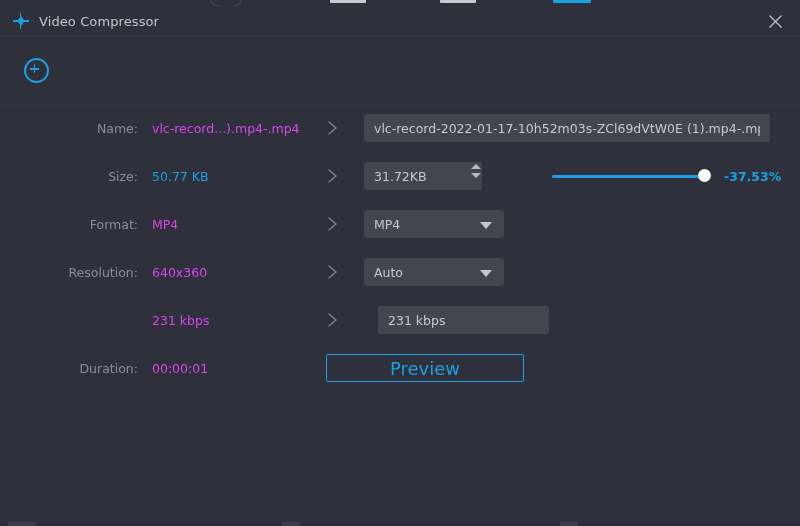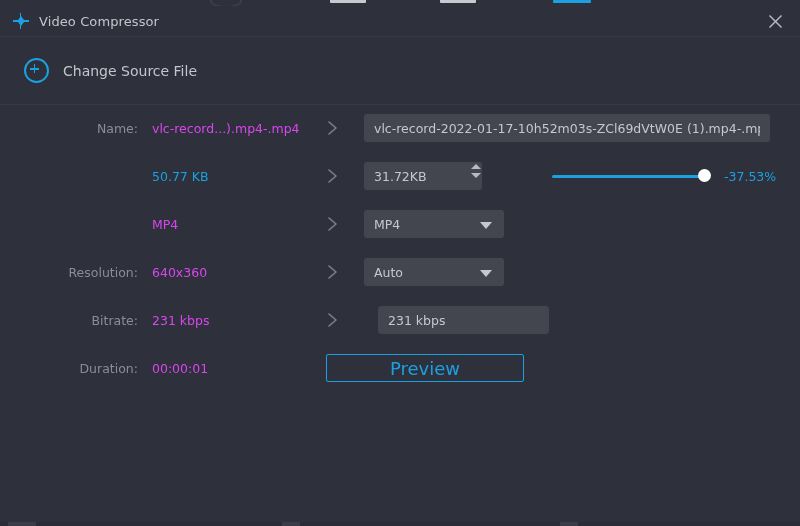--- a/index.html
+++ b/index.html
@@ -326,61 +326,62 @@
     <div class="close-btn">
       <svg width="15" height="15" viewBox="0 0 15 15" aria-hidden="true">
         <line x1="1.5" y1="1.5" x2="13.5" y2="13.5" stroke="#b9bbc2" stroke-width="1.4"></line>
         <line x1="13.5" y1="1.5" x2="1.5" y2="13.5" stroke="#b9bbc2" stroke-width="1.4"></line>
       </svg>
     </div>
   </div>
 
   <div class="source-bar">
     <div class="plus-icon"></div>
-    <div class="source-label">Change Source File</div>
   </div>
 
   <div class="form">
 
     <div class="row">
       <div class="row-label">Name:</div>
       <div class="row-value">vlc-record...).mp4-.mp4</div>
       <div class="chevron">
         <svg width="14" height="20" viewBox="0 0 14 20" aria-hidden="true">
           <polyline points="3,4 10,10 3,16" fill="none" stroke="#7e818d" stroke-width="1.6" stroke-linecap="round" stroke-linejoin="round"></polyline>
         </svg>
       </div>
       <div class="control" style="top:10px;">
         <input class="field name-field" type="text" value="vlc-record-2022-01-17-10h52m03s-ZCl69dVtW0E (1).mp4-.mp4" style="">
       </div>
     </div>
 
     <div class="row">
+      <div class="row-label">Size:</div>
       <div class="row-value accent">50.77 KB</div>
       <div class="chevron">
         <svg width="14" height="20" viewBox="0 0 14 20" aria-hidden="true">
           <polyline points="3,4 10,10 3,16" fill="none" stroke="#7e818d" stroke-width="1.6" stroke-linecap="round" stroke-linejoin="round"></polyline>
         </svg>
       </div>
       <div class="control" style="top:10px;">
         <input class="field size-field" type="text" value="31.72KB" style="">
       </div>
       <div class="spinner">
         <div class="spin-up"></div>
         <div class="spin-dn"></div>
       </div>
-      <div class="slider-wrap" style="top:10px;">
+      <div class="slider-wrap" style="top:10px;font-weight:bold;">
         <div class="slider-track">
           <div class="slider-knob"></div>
         </div>
         <div class="slider-pct">-37.53%</div>
       </div>
     </div>
 
     <div class="row">
+      <div class="row-label">Format:</div>
       <div class="row-value">MP4</div>
       <div class="chevron">
         <svg width="14" height="20" viewBox="0 0 14 20" aria-hidden="true">
           <polyline points="3,4 10,10 3,16" fill="none" stroke="#7e818d" stroke-width="1.6" stroke-linecap="round" stroke-linejoin="round"></polyline>
         </svg>
       </div>
       <div class="control" style="top:10px;">
         <div class="select">
           <span class="sel-text">MP4</span>
           <span class="caret"></span>
@@ -398,21 +399,20 @@
       </div>
       <div class="control" style="top:10px;border-radius:6px;">
         <div class="select">
           <span class="sel-text">Auto</span>
           <span class="caret"></span>
         </div>
       </div>
     </div>
 
     <div class="row">
-      <div class="row-label">Bitrate:</div>
       <div class="row-value">231 kbps</div>
       <div class="chevron">
         <svg width="14" height="20" viewBox="0 0 14 20" aria-hidden="true">
           <polyline points="3,4 10,10 3,16" fill="none" stroke="#7e818d" stroke-width="1.6" stroke-linecap="round" stroke-linejoin="round"></polyline>
         </svg>
       </div>
       <div class="control" style="top:10px;">
         <input class="field bitrate-field" type="text" value="231 kbps" style="">
       </div>
     </div>

